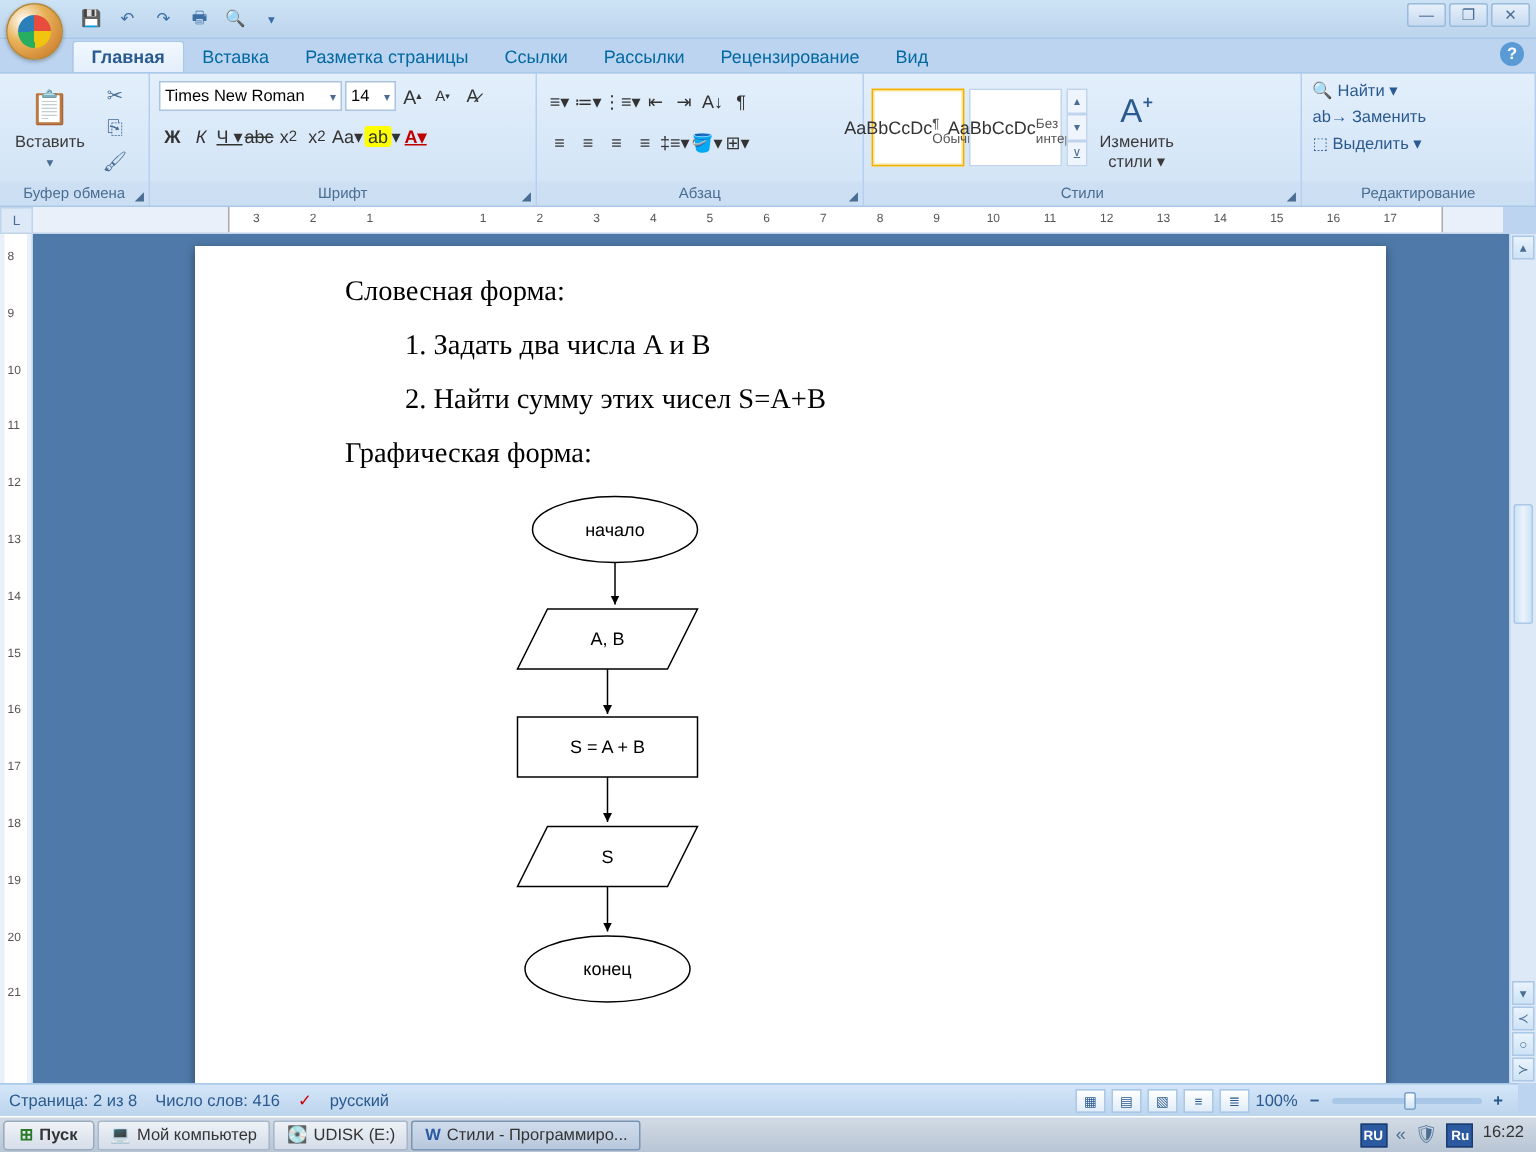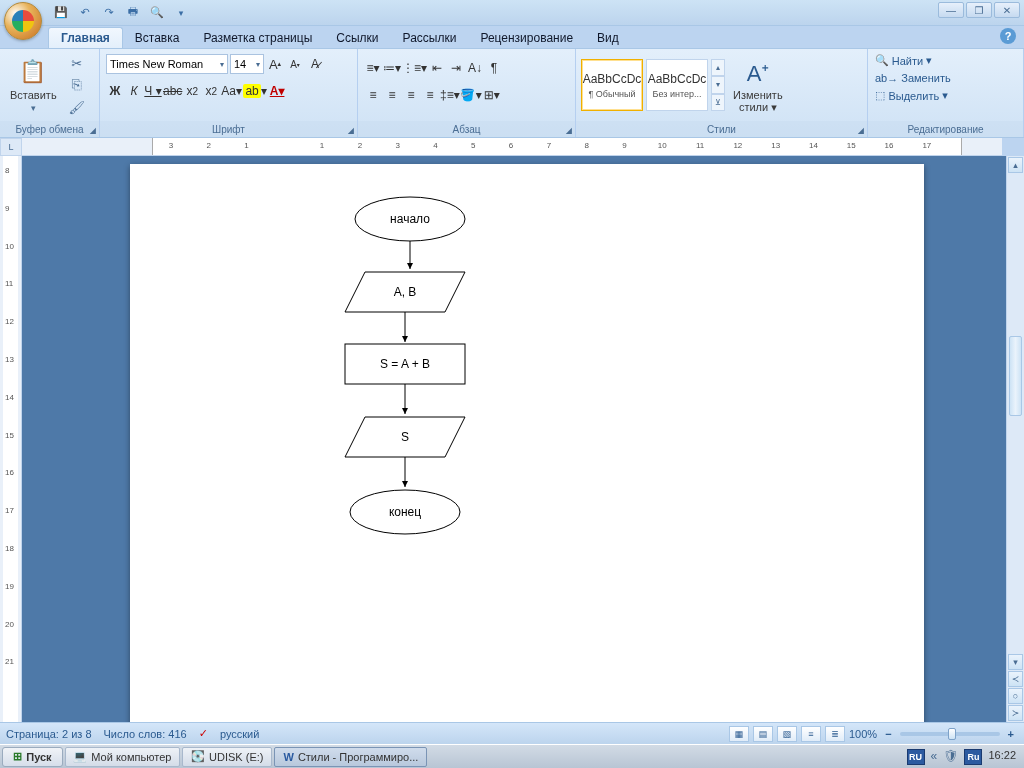--- a/index.html
+++ b/index.html
@@ -10,21 +10,21 @@
 .office-btn { width: 38px; height: 38px; position: absolute; left: 4px; top: 2px; border-radius: 50%; background: radial-gradient(circle at 30% 30%, #fff, #e8b35a 40%, #c76d1e); border: 1px solid #b48a3a; z-index: 10; box-shadow: 0 1px 3px rgba(0,0,0,.3); display:flex; align-items:center; justify-content:center;}
 .office-btn-inner{ width:22px; height:22px; border-radius:50%; background: conic-gradient(#e84c3d 0 90deg,#f1c40f 90deg 180deg,#27ae60 180deg 270deg,#2980b9 270deg 360deg);}
 .qat { margin-left: 48px; display: flex; gap: 6px; align-items: center; }
 .qat-btn { width: 18px; height: 18px; display: flex; align-items: center; justify-content: center; color: #3b6ea5; cursor: pointer; }
 .title-text { margin-left: 14px; color: #4a6d93; font-size: 12px; }
 .win-controls { position: absolute; right: 4px; top: 2px; display: flex; gap: 2px; }
 .win-btn { width: 26px; height: 16px; background: linear-gradient(#e7f0fb,#c6daf0); border: 1px solid #9bbbdc; border-radius: 2px; display: flex; align-items: center; justify-content: center; color: #4a6d93; font-size: 10px; cursor: pointer; }
 
 
 .tabs-row { height: 22px; display: flex; align-items: flex-end; padding-left: 48px; gap: 0; position:relative;}
-.tab { padding: 3px 12px; color: #0f172a; font-size: 12px; cursor: pointer; border-top-left-radius: 3px; border-top-right-radius: 3px; }
+.tab { padding: 3px 12px; color: #0369a1; font-size: 12px; cursor: pointer; border-top-left-radius: 3px; border-top-right-radius: 3px; }
 .tab.active { background: linear-gradient(#f1f7fe,#e3effb); border: 1px solid #a9c7e6; border-bottom: none; color: #2a5a8f; font-weight:bold;}
 .help-icon { position:absolute; right:8px; top:2px; width:16px; height:16px; border-radius:50%; background:#5a9bd5; color:#fff; display:flex; align-items:center; justify-content:center; font-size:11px; font-weight:bold;}
 
 
 .ribbon { height: 90px; background: linear-gradient(#e3effb,#cfe2f5); border-top: 1px solid #a9c7e6; border-bottom: 1px solid #a9c7e6; display: flex; }
 .ribbon-group { border-right: 1px solid #b5cff0; display: flex; flex-direction: column; position: relative; }
 .group-body { flex: 1; display: flex; align-items: center; padding: 3px 5px; gap: 3px; }
 .group-label { height: 16px; background: rgba(200,220,240,.5); text-align: center; font-size: 10px; color: #4a6d93; display: flex; align-items: center; justify-content: center; position: relative; }
 .group-corner { position: absolute; right: 3px; bottom: 2px; font-size: 8px; color: #4a6d93; }
 
@@ -37,21 +37,21 @@
 .font-select { height: 20px; border: 1px solid #aac3e0; background: #fff; font-size: 11px; padding: 0 3px; display:flex; align-items:center;}
 .font-name { width: 122px; }
 .font-size { width: 34px; }
 .font-row { display: flex; gap: 2px; align-items: center; }
 .tool-row { display: flex; gap: 1px; margin-top: 4px; }
 .tool-btn { min-width: 18px; height: 20px; display: flex; align-items: center; justify-content: center; cursor: pointer; font-size: 12px; border-radius:2px; color:#333;}
 .tool-btn.hl { background:#ffff00; width:14px; height:14px;}
 .tool-btn.fc { color:#c00000; font-weight:bold; text-decoration: underline; text-decoration-color:#c00000;}
 
 .style-gallery { display: flex; gap: 3px; }
-.style-item { width: 62px; height: 52px; border: 1px solid #c0d4ec; background: #fff; display: flex; flex-direction: column; justify-content: center; align-items: center; cursor: pointer; font-size:9px;}
+.style-item { width: 62px; height: 52px; border: 1px solid #c0d4ec; background: #fff; display: flex; flex-direction: row; justify-content: center; align-items: center; cursor: pointer; font-size:9px;}
 .style-item.selected { border: 1px solid #f0b000; box-shadow: inset 0 0 0 1px #ffe090; }
 .style-preview { font-size: 12px; color:#333;}
 .style-preview.big{ font-size:16px; font-weight:bold;}
 .style-name { font-size: 9px; color: #555; margin-top:3px;}
 .gallery-arrows { width:14px; display:flex; flex-direction:column;}
 .gallery-arrows div{ flex:1; border:1px solid #c0d4ec; background:#eef5fc; display:flex; align-items:center; justify-content:center; font-size:8px; color:#4a6d93; cursor:pointer;}
 
 .edit-row { display:flex; align-items:center; gap:3px; font-size:11px; color:#2a5a8f; padding:1px 3px; cursor:pointer;}
 
 
@@ -73,21 +73,21 @@
 .doc-li { font-family: 'Times New Roman', serif; font-size: 19px; margin-left: 40px; margin-bottom: 14px;}
 .flowchart { margin-left: 100px; margin-top: 10px;}
 
 .scrollbar-v { width:18px; background:#dde9f7; border-left:1px solid #c0d4ec; position:relative;}
 .scroll-thumb{ position:absolute; left:2px; right:2px; top:180px; height:80px; background:linear-gradient(90deg,#cde3f5,#eaf3fc,#cde3f5); border:1px solid #a9c7e6; border-radius:2px;}
 .scroll-btn{ height:16px; background:linear-gradient(#eaf3fc,#cde3f5); border:1px solid #a9c7e6; display:flex; align-items:center; justify-content:center; font-size:9px; color:#4a6d93; margin:1px;}
 .scroll-nav{ position:absolute; bottom:0; left:0; right:0;}
 .scroll-nav .scroll-btn{ margin-bottom:1px;}
 
 
-.statusbar { position: absolute; left:0; right:0; bottom: 24px; height: 22px; background: linear-gradient(#d4e6f9,#bcd4ed); border-top: 1px solid #a9c7e6; display: flex; align-items: center; padding: 0 6px; font-size: 11px; color: #2a5a8f; gap: 12px; }
+.statusbar { position: absolute; left:0; right:12px; bottom: 24px; height: 22px; background: linear-gradient(#d4e6f9,#bcd4ed); border-top: 1px solid #a9c7e6; display: flex; align-items: center; padding: 0 6px; font-size: 11px; color: #2a5a8f; gap: 12px; }
 .status-right { margin-left: auto; display: flex; align-items: center; gap: 4px; }
 .view-btn { width: 20px; height: 16px; border: 1px solid #a9c7e6; background: linear-gradient(#fff,#e0ecf8); display:flex; align-items:center; justify-content:center; font-size:9px; cursor:pointer;}
 .zoom-slider { width: 100px; height: 4px; background: #a9c7e6; position: relative; border-radius:2px;}
 .zoom-thumb { position:absolute; left:48px; top:-4px; width:8px; height:12px; background:linear-gradient(#fff,#cde3f5); border:1px solid #7da2c9; border-radius:2px;}
 
 
 .taskbar { position: absolute; left:0; right:0; bottom:0; height:24px; background: linear-gradient(#d2dbe5,#b8c5d4); border-top:1px solid #fff; display:flex; align-items:center; padding:0 2px; gap:2px;}
 .start-btn { height:20px; padding:0 10px; background:linear-gradient(#f0f3f7,#d6deea); border:1px solid #9aabbe; border-radius:3px; display:flex; align-items:center; gap:4px; font-size:11px; font-weight:bold; color:#333; cursor:pointer;}
 .task-item { height:20px; padding:0 8px; background:linear-gradient(#eef2f7,#d4dce8); border:1px solid #a8b8cc; border-radius:2px; display:flex; align-items:center; gap:4px; font-size:11px; color:#333; max-width:160px; overflow:hidden; white-space:nowrap; cursor:pointer;}
 .task-item.active { background:linear-gradient(#d0dcec,#b8c8dc); border-color:#7a94b5;}
@@ -299,20 +299,24 @@
         <div>16</div>
         <div>17</div>
         <div>18</div>
         <div>19</div>
         <div>20</div>
         <div>21</div>
       </div>
   </div>
   <div class="doc-scroll">
     <div class="page">
+      <div class="doc-h1">Словесная форма:</div>
+      <div class="doc-li">1. Задать два числа A и B</div>
+      <div class="doc-li">2. Найти сумму этих чисел S=A+B</div>
+      <div class="doc-h1">Графическая форма:</div>
       <div class="flowchart">
         <svg width="240" height="380">
           <defs>
               <marker id="arr" markerWidth="8" markerHeight="8" refX="6" refY="3" orient="auto">
                 <path d="M0,0 L6,3 L0,6 Z" fill="#000"></path>
               </marker>
             </defs>
 
           <ellipse cx="80" cy="25" rx="55" ry="22" fill="#fff" stroke="#000"></ellipse>
           <text x="80" y="29" text-anchor="middle" font-size="12" font-family="Arial">начало</text>

